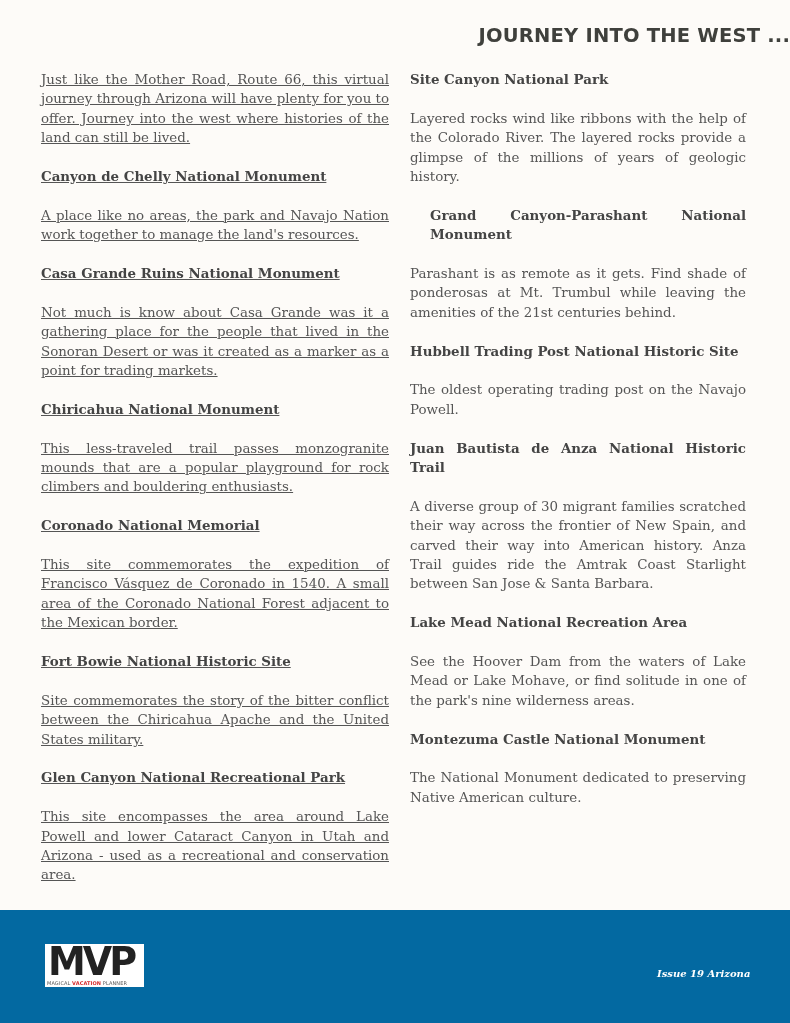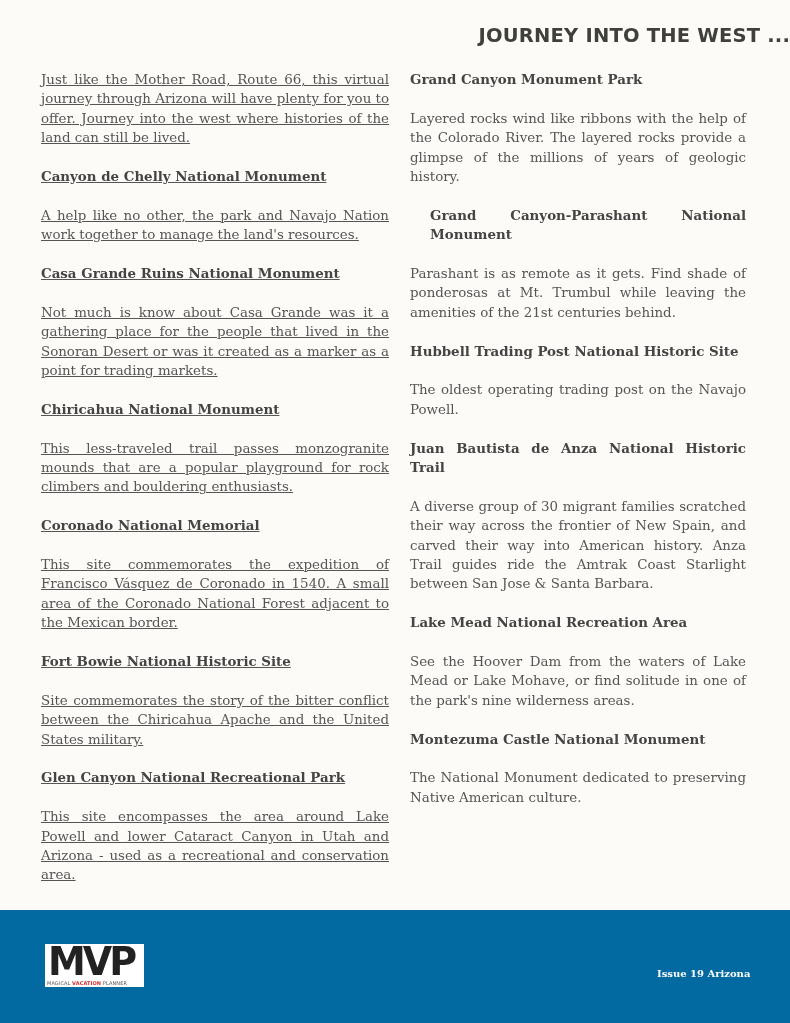--- a/index.html
+++ b/index.html
@@ -9,45 +9,45 @@
   .col.left { left:41px;text-decoration:underline; }
   .col.right { left:410px; width:336px; }
   .col p { margin:0 0 19.4px 0; }
   .col h3 { margin:0 0 19.4px 0; font-size:13.4px; font-weight:bold; color:#444; text-align:justify; text-align-last:left; }
   .col h3.just { text-align-last:justify;margin-left:20px; }
   .footer { position:absolute; left:0; top:910px; width:790px; height:113px; background:#0369a1; }
   .logo { position:absolute; left:45px; top:34px; width:99px; height:43px; background:#fff; }
   .logo .mvp { position:absolute; left:3px; top:-4px; font-family:"DejaVu Sans", sans-serif; font-weight:bold; font-size:38px; color:#222; letter-spacing:-3px; line-height:42px; transform:scaleY(1.05); }
   .logo .tag { position:absolute; left:2px; bottom:1px; font-family:"DejaVu Sans", sans-serif; font-size:5px; color:#555; letter-spacing:0.1px; white-space:nowrap; }
   .logo .tag .red { color:#d62b2b; font-weight:bold; }
-  .issue { position:absolute; left:657px; top:58px; font-family:"DejaVu Serif", serif; font-weight:bold; font-size:10px; color:#fff; }
+  .issue { position:absolute; left:657px; top:58px; font-family:"DejaVu Serif", serif; font-style:italic; font-weight:bold; font-size:10px; color:#fff; }
 </style>
 </head>
 <body>
 
 <div class="title">JOURNEY INTO THE WEST ...</div>
 
 <div class="col left">
   <p>Just like the Mother Road, Route 66, this virtual journey through Arizona will have plenty for you to offer. Journey into the west where histories of the land can still be lived.</p>
   <h3>Canyon de Chelly National Monument</h3>
-  <p>A help like no other, the park and Navajo Nation work together to manage the land's resources.</p>
+  <p>A place like no areas, the park and Navajo Nation work together to manage the land's resources.</p>
   <h3>Casa Grande Ruins National Monument</h3>
   <p>Not much is know about Casa Grande was it a gathering place for the people that lived in the Sonoran Desert or was it created as a marker as a point for trading markets.</p>
   <h3>Chiricahua National Monument</h3>
   <p>This less-traveled trail passes monzogranite mounds that are a popular playground for rock climbers and bouldering enthusiasts.</p>
   <h3>Coronado National Memorial</h3>
   <p>This site commemorates the expedition of Francisco Vásquez de Coronado in 1540. A small area of the Coronado National Forest adjacent to the Mexican border.</p>
   <h3>Fort Bowie National Historic Site</h3>
   <p>Site commemorates the story of the bitter conflict between the Chiricahua Apache and the United States military.</p>
   <h3>Glen Canyon National Recreational Park</h3>
   <p>This site encompasses the area around Lake Powell and lower Cataract Canyon in Utah and Arizona - used as a recreational and conservation area.</p>
 </div>
 
 <div class="col right">
-  <h3>Grand Canyon Monument Park</h3>
+  <h3>Site Canyon National Park</h3>
   <p>Layered rocks wind like ribbons with the help of the Colorado River. The layered rocks provide a glimpse of the millions of years of geologic history.</p>
   <h3 class="just">Grand Canyon-Parashant National Monument</h3>
   <p>Parashant is as remote as it gets. Find shade of ponderosas at Mt. Trumbul while leaving the amenities of the 21st centuries behind.</p>
   <h3>Hubbell Trading Post National Historic Site</h3>
   <p>The oldest operating trading post on the Navajo Powell.</p>
   <h3>Juan Bautista de Anza National Historic Trail</h3>
   <p>A diverse group of 30 migrant families scratched their way across the frontier of New Spain, and carved their way into American history. Anza Trail guides ride the Amtrak Coast Starlight between San Jose &amp; Santa Barbara.</p>
   <h3>Lake Mead National Recreation Area</h3>
   <p>See the Hoover Dam from the waters of Lake Mead or Lake Mohave, or find solitude in one of the park's nine wilderness areas.</p>
   <h3>Montezuma Castle National Monument</h3>

